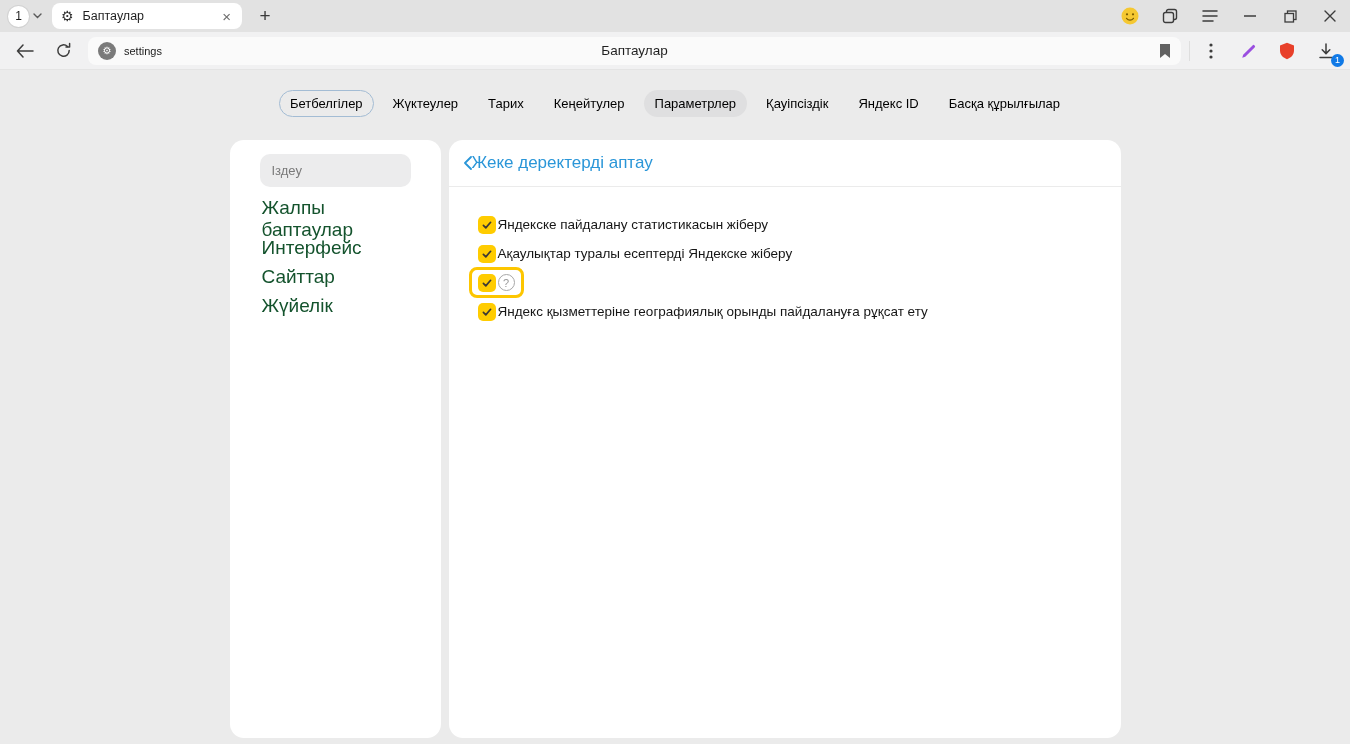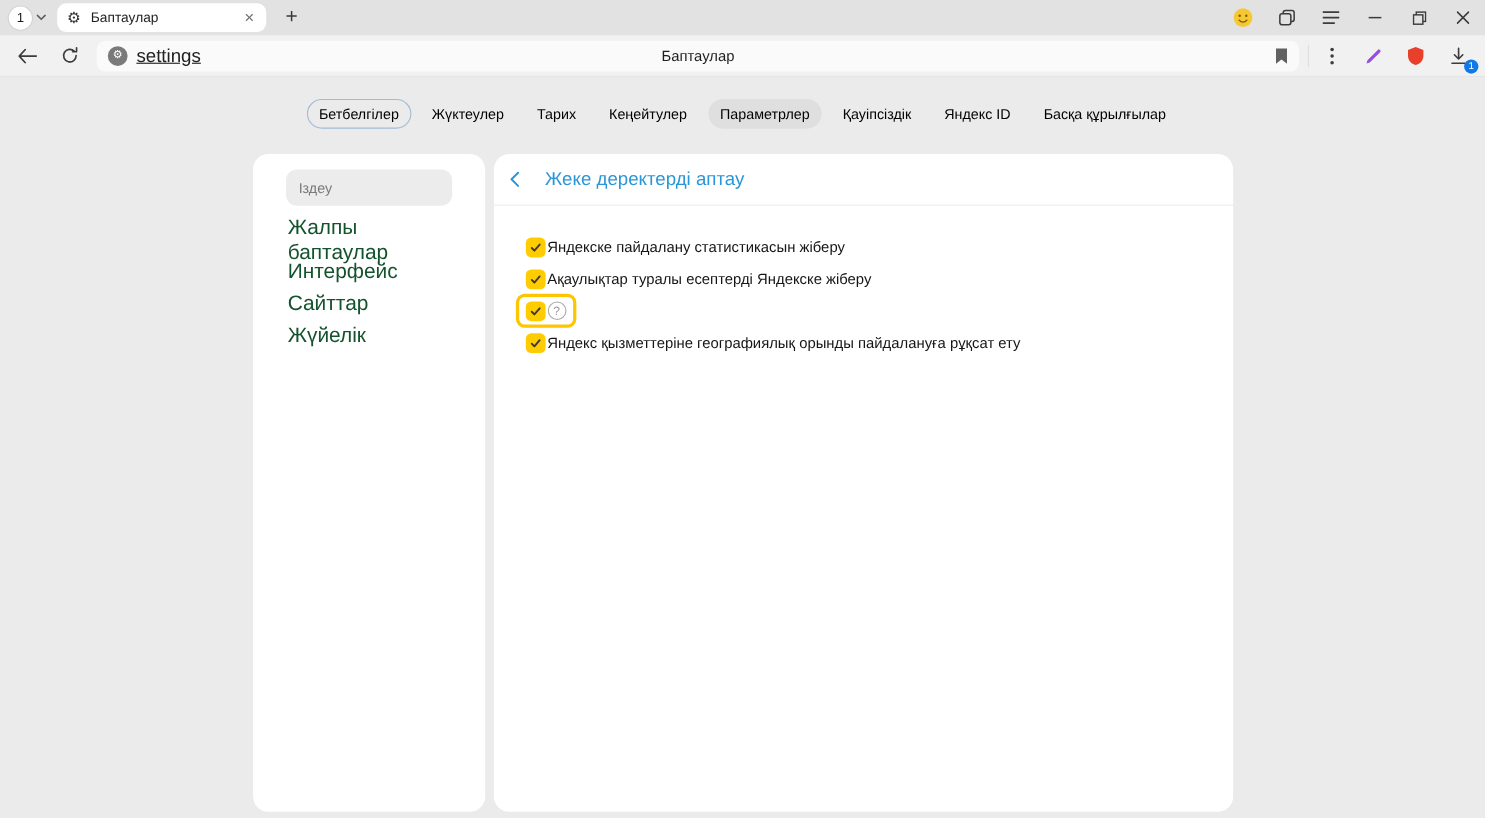--- a/index.html
+++ b/index.html
@@ -22,21 +22,21 @@
   .tabbar-right { display:flex; height:32px; }
   .tb-btn { width:40px; height:32px; display:flex; align-items:center; justify-content:center; cursor:pointer; }
 
   
   .toolbar { height:38px; background:#f1f1f2; border-bottom:1px solid #e4e4e4; display:flex; align-items:center; padding:0 4px 0 6px; }
   .nav-btn { width:38px; height:38px; display:flex; align-items:center; justify-content:center; cursor:pointer; }
   .address-field { flex:1; height:28px; background:#fafafa; border-radius:8px; margin:0 6px;
                    display:flex; align-items:center; padding:0 10px; position:relative; cursor:text; }
   .favicon { width:18px; height:18px; border-radius:50%; background:#7a7a7a; display:flex; align-items:center; justify-content:center; flex:none; }
   .favicon span { color:#fff; font-size:10px; line-height:1; }
-  .url-text { margin-left:8px; font-size:17px; color:#202020; z-index:1;text-decoration:underline; }
+  .url-text { margin-left:8px; font-size:11px; color:#202020; z-index:1; }
   .addr-title { position:absolute; left:0; right:0; text-align:center; font-size:13.5px; color:#1f1f1f; }
   .bookmark-btn { margin-left:auto; z-index:1; display:flex; align-items:center; cursor:pointer; }
   .field-sep { width:1px; height:20px; background:#dedede; margin:0 2px; }
   .badge { position:absolute; right:2px; bottom:3px; min-width:13px; height:13px; border-radius:7px; background:#1079e6;
            color:#fff; font-size:9px; display:flex; align-items:center; justify-content:center; padding:0 3px; }
   .dl-wrap { position:relative; width:40px; height:38px; display:flex; align-items:center; justify-content:center; cursor:pointer; }
 
   
   .navtabs { margin-top:18px; height:30px; display:flex; justify-content:center; align-items:center; gap:8px; }
   .navtab { border:none; background:transparent; font-family:inherit; font-size:13px; color:#000000;
@@ -47,21 +47,21 @@
   
   .cards { margin-top:22px; display:flex; justify-content:center; gap:8px; height:598px; }
   .sidebar-card { width:211px; background:#fff; border-radius:14px; padding:14px 30px; }
   .search-input { width:100%; height:33px; background:#ececed; border:none; border-radius:10px; padding:0 12px;
                   font-family:inherit; font-size:13px; color:#333; outline:none; }
   .search-input::placeholder { color:#7a7a7a; }
   .side-list { margin-top:17px; }
   .side-item { height:29px; display:flex; align-items:center; font-size:19px; color:#14532d; padding-left:2px; cursor:pointer; }
 
   .main-card { width:672px; background:#fff; border-radius:14px; }
-  .main-header { height:47px; display:flex; align-items:center; gap:24px; padding:0 16px 0 14px;
+  .main-header { height:47px; display:flex; align-items:center; gap:0; padding:0 16px 0 14px;
                  border-bottom:1px solid #ebebeb; cursor:pointer; }
   .main-title { font-size:17px; color:#2a96d8; }
   .settings-list { padding:23px 20px 20px 29px; }
   .setting-row { display:flex; align-items:center; gap:2px; height:29px; width:max-content; position:relative; }
   .setting-row.highlighted::after { content:""; position:absolute; inset:-1px -9px; border:3px solid #fdc600;
                                     border-radius:8px; pointer-events:none; }
   .checkbox { width:18px; height:18px; border-radius:5px; background:#ffcc00; display:flex; align-items:center;
               justify-content:center; cursor:pointer; flex:none; }
   .setting-label { font-size:13.5px; color:#161616; white-space:nowrap; }
   .help-icon { width:17px; height:17px; border-radius:50%; border:1.5px solid #a7a7a7; color:#999;

